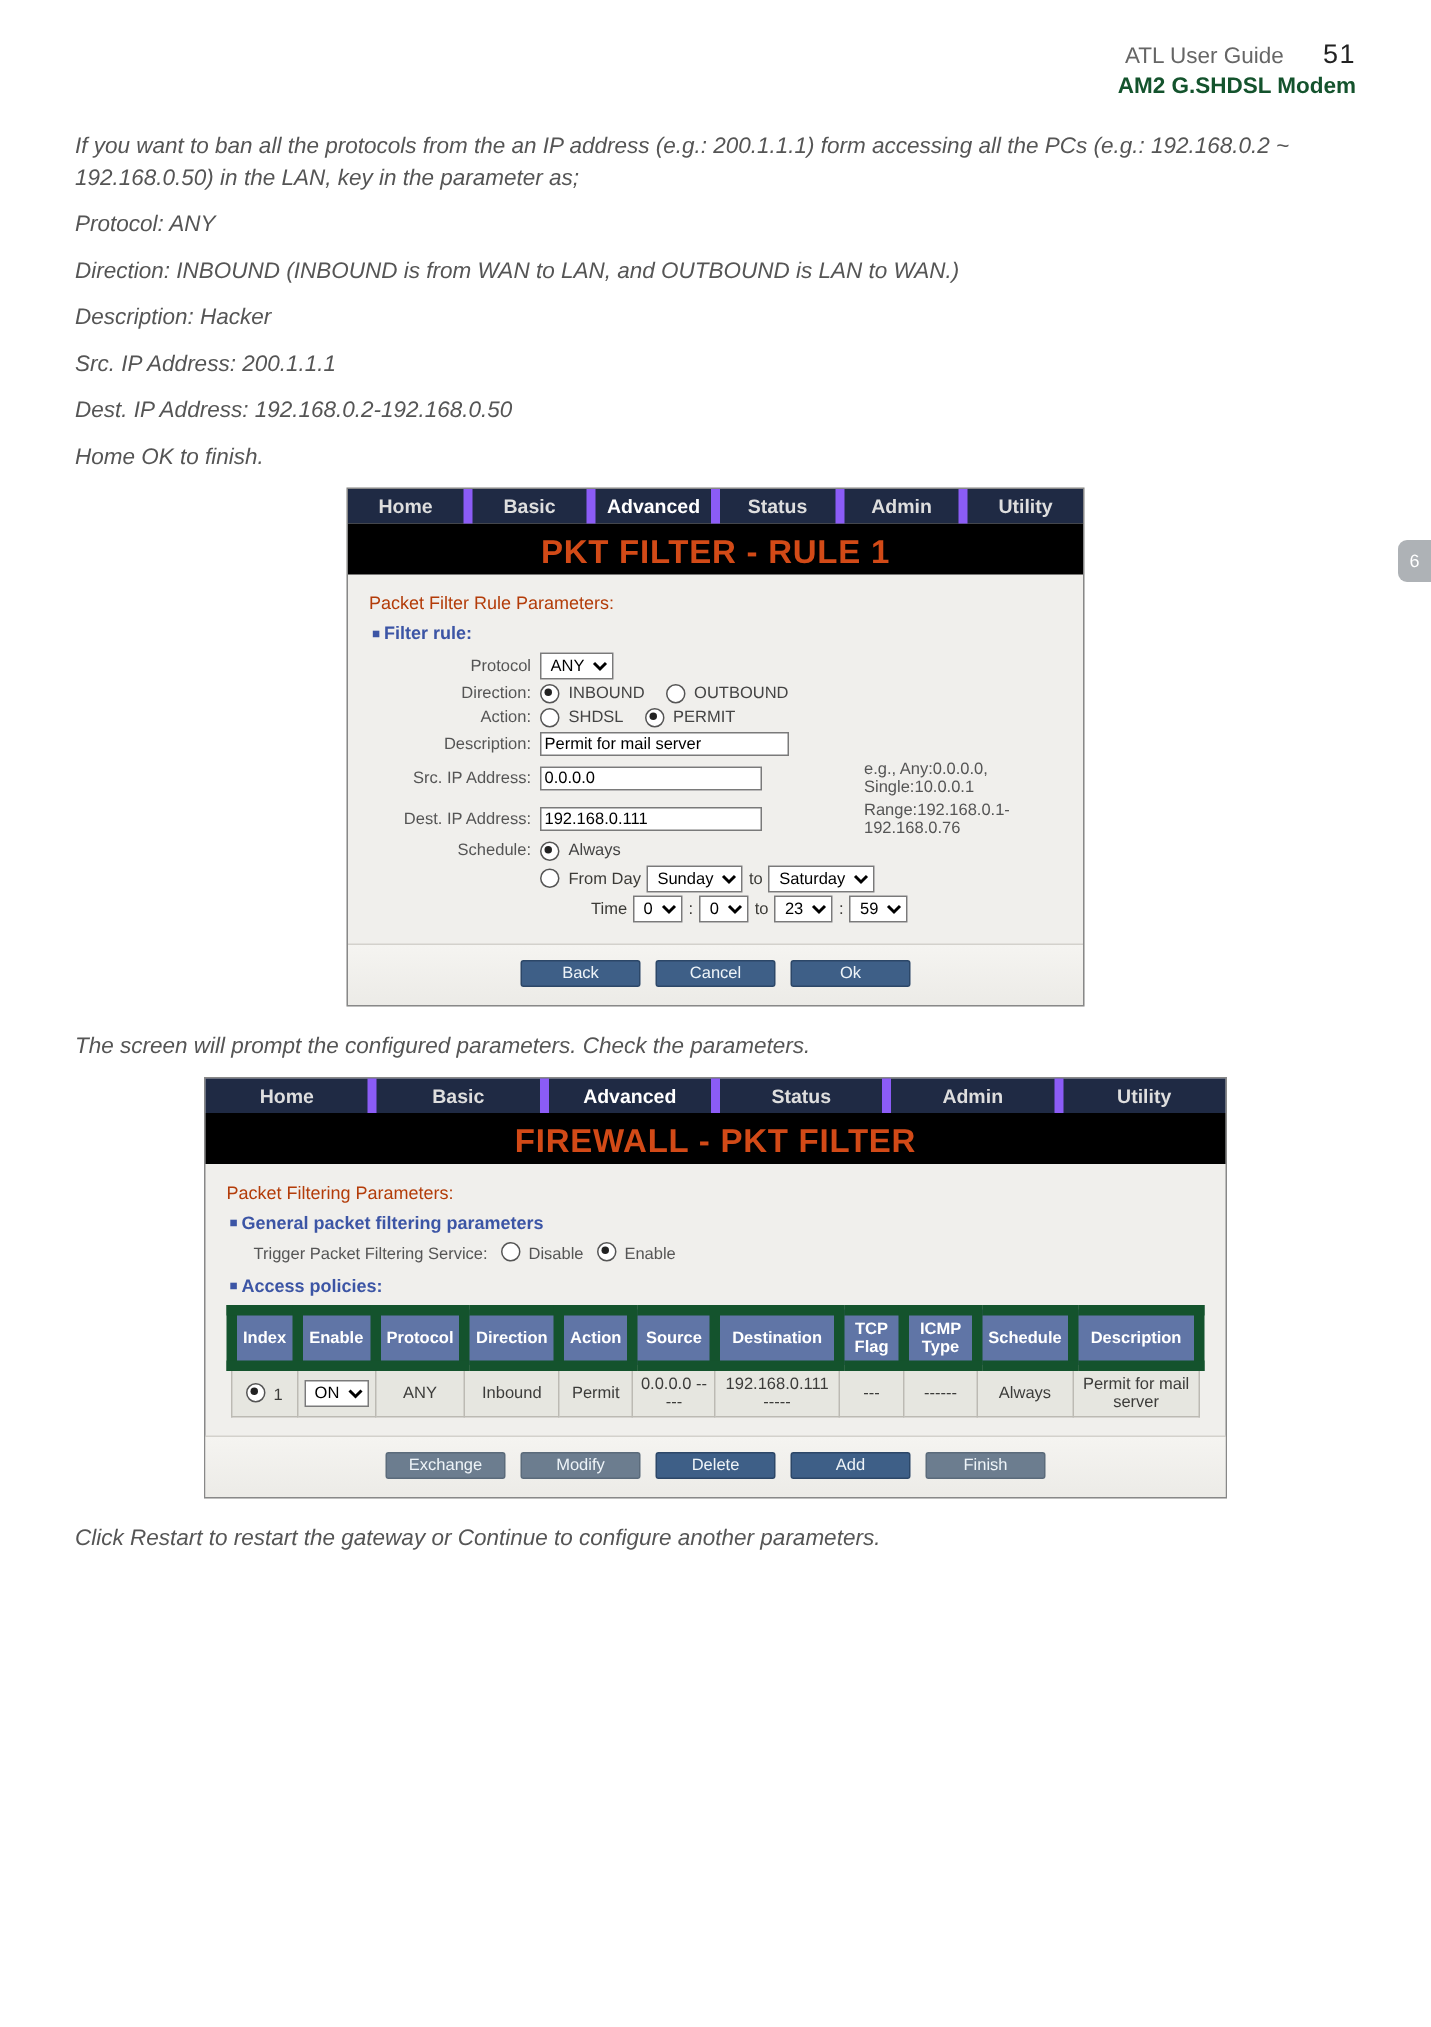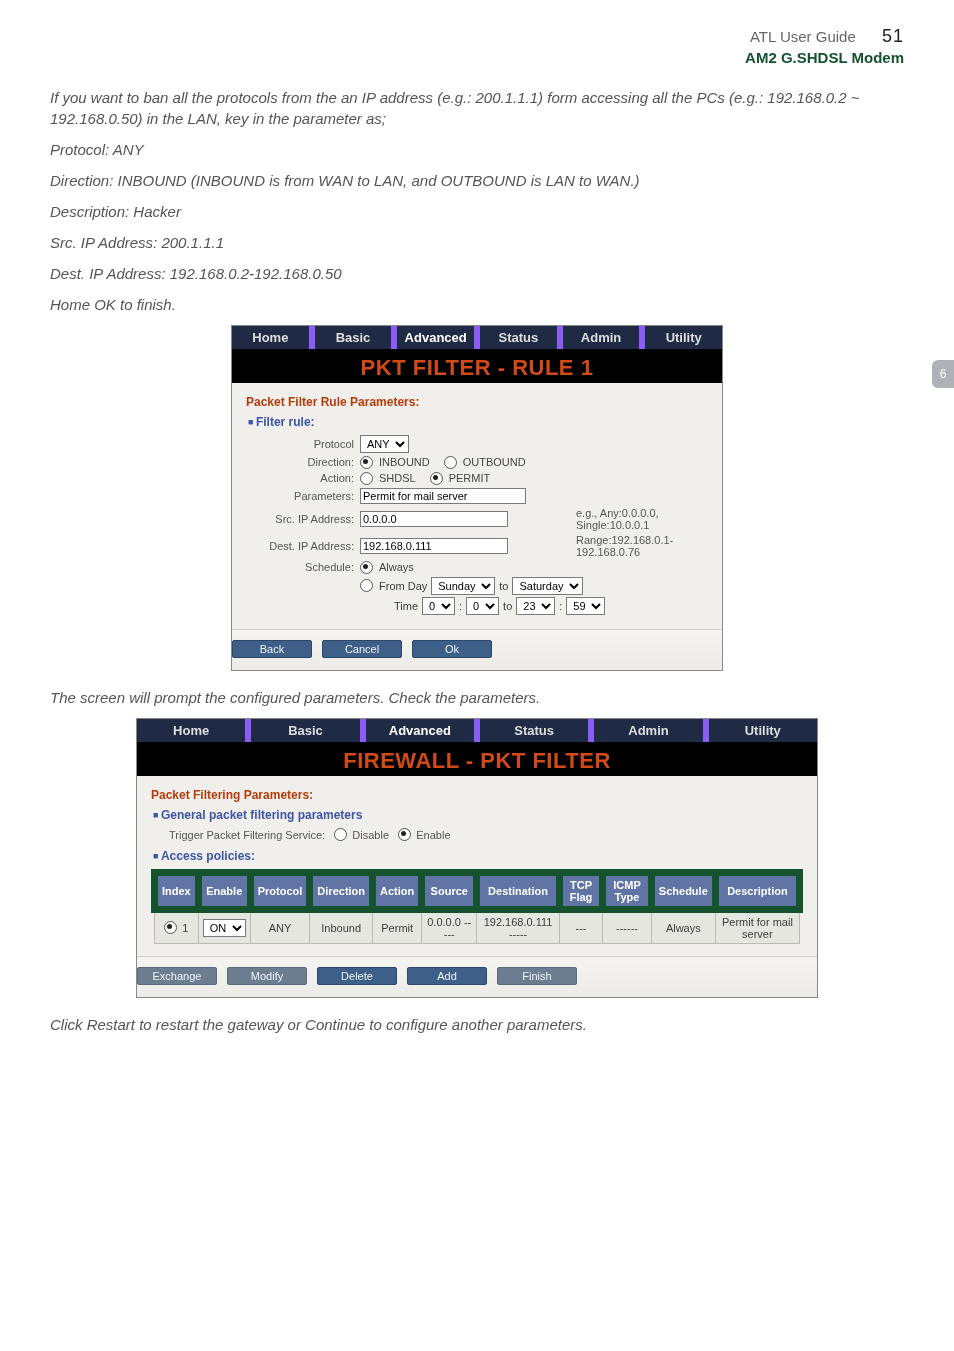--- a/index.html
+++ b/index.html
@@ -60,39 +60,39 @@
   .panel-title {
     text-align: center;
     color: #d24a17;
     font-weight: bold;
     font-size: 22px;
     letter-spacing: 0.5px;
     padding: 6px 0 2px;
     background: #000000;
   }
   .panel-body { padding: 8px 14px 12px; font-size: 12px; color: #3b3a36; }
-  .panel-sub { color: #b33c09; font-weight: bold; font-size: 12px; margin: 4px 0 6px; }
+  .panel-sub { color: #b33c09; font-weight: normal; font-size: 12px; margin: 4px 0 6px; }
   .bullet-heading { color: #3c55a5; font-size: 12px; font-weight: bold; margin: 4px 0 6px 2px; }
   .bullet-heading::before { content: "■ "; font-size: 9px; vertical-align: 1px; }
   .form-row { display: flex; align-items: center; margin: 3px 0; }
   .form-row .lbl { width: 108px; text-align: right; padding-right: 6px; color: #555; font-size: 11px; }
   .form-row .ctrl { flex: 1; display: flex; align-items: center; gap: 4px; font-size: 11px; color: #444; }
   .hint { font-size: 11px; color: #555; margin-left: 64px; }
   select, input[type=text] {
     font-size: 11px;
     font-family: Tahoma, Arial, sans-serif;
     background: #fff;
     border: 1px solid #7a7a7a;
     padding: 1px 2px;
   }
   input[type=text].w-desc { width: 160px; }
   input[type=text].w-ip { width: 160px; }
   .sched-row { display: flex; align-items: center; margin: 2px 0 2px 114px; gap: 4px; font-size: 11px; }
   .button-row {
-    display: flex; justify-content: flex-start; gap: 10px;
+    display: flex; justify-content: center; gap: 10px;
     padding: 10px 0 12px;
     background: linear-gradient(#f5f4f1, #ecebe7);
     border-top: 1px solid #d3d1cc;
   }
   .btn {
     display: inline-block;
     min-width: 58px;
     text-align: center;
     font-size: 11px;
     color: #eef4f8;
@@ -184,21 +184,21 @@
           <div class="ctrl">
             <span class="radio"></span>
             <span>SHDSL</span>
             <span style="width:6px"></span>
             <span class="radio checked"></span>
             <span>PERMIT</span>
           </div>
         </div>
 
         <div class="form-row">
-          <div class="lbl">Parameters:</div>
+          <div class="lbl">Description:</div>
           <div class="ctrl">
             <input type="text" class="w-desc" value="Permit for mail server" style="">
           </div>
         </div>
 
         <div class="form-row">
           <div class="lbl">Src. IP Address:</div>
           <div class="ctrl">
             <input type="text" class="w-ip" value="0.0.0.0" style="">
             <span class="hint">e.g., Any:0.0.0.0, Single:10.0.0.1</span>

